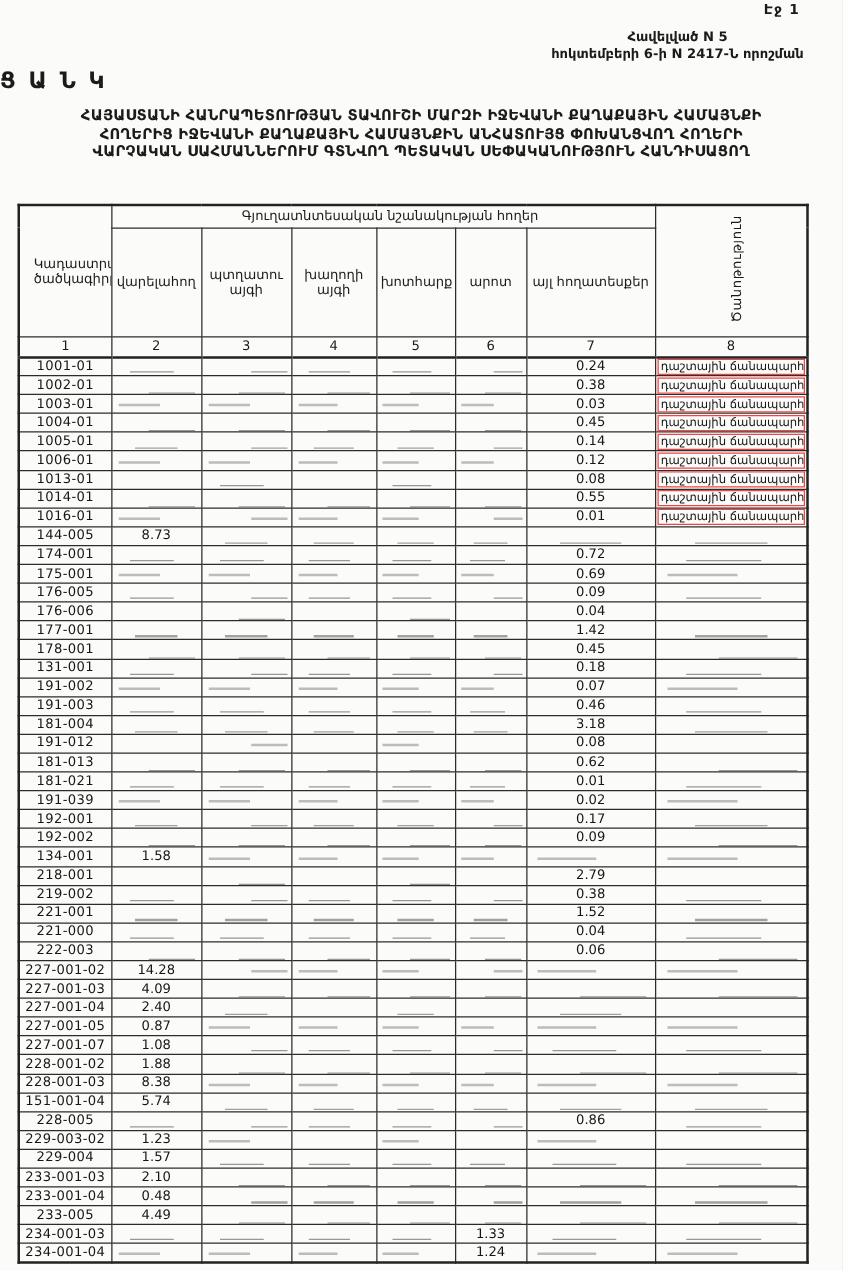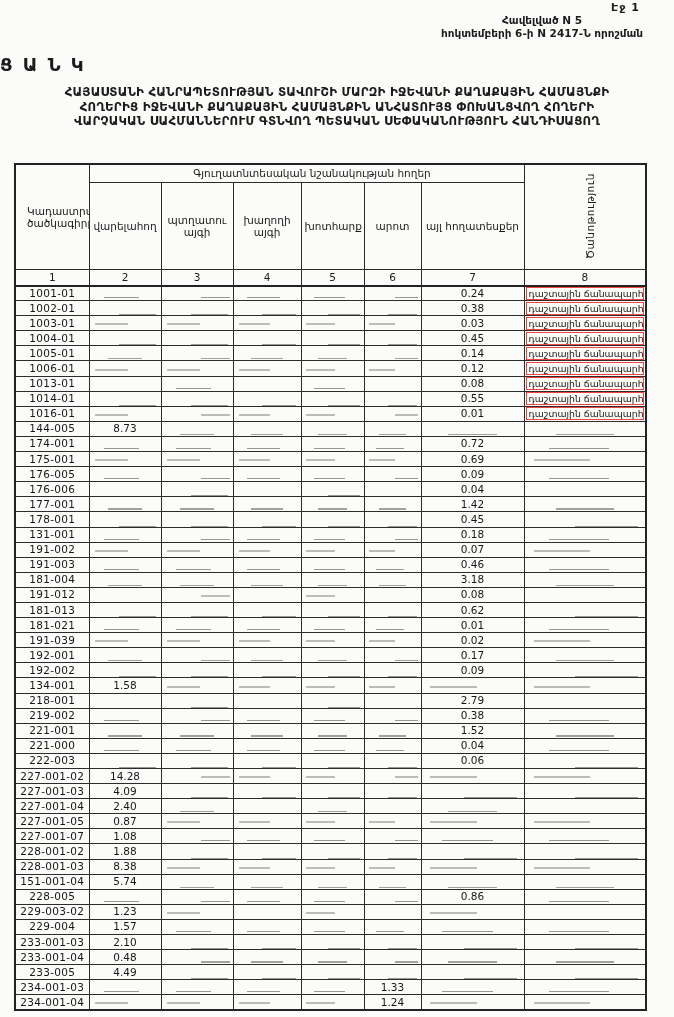--- a/index.html
+++ b/index.html
@@ -8,21 +8,21 @@
     background:#fbfbf9;
     font-family:"DejaVu Sans",sans-serif;
     color:#1b1b1b;overflow:hidden;
   }
   
   .page-num{
     position:absolute;top:1px;right:34px;
     font-size:11px;font-weight:bold;letter-spacing:1px;
   }
   .appendix{
-    position:absolute;top:14px;right:6px;width:252px;
+    position:absolute;top:24px;right:6px;width:252px;
     text-align:center;font-size:10.5px;font-weight:bold;line-height:12.6px;
     white-space:nowrap;
   }
   .doc-title{
     position:absolute;top:54px;left:0;width:100%;
     font-size:18px;font-weight:bold;letter-spacing:2px;
   }
   .doc-subtitle{
     position:absolute;top:85px;left:0;width:100%;
     text-align:center;font-size:11.8px;font-weight:bold;line-height:14.6px;

